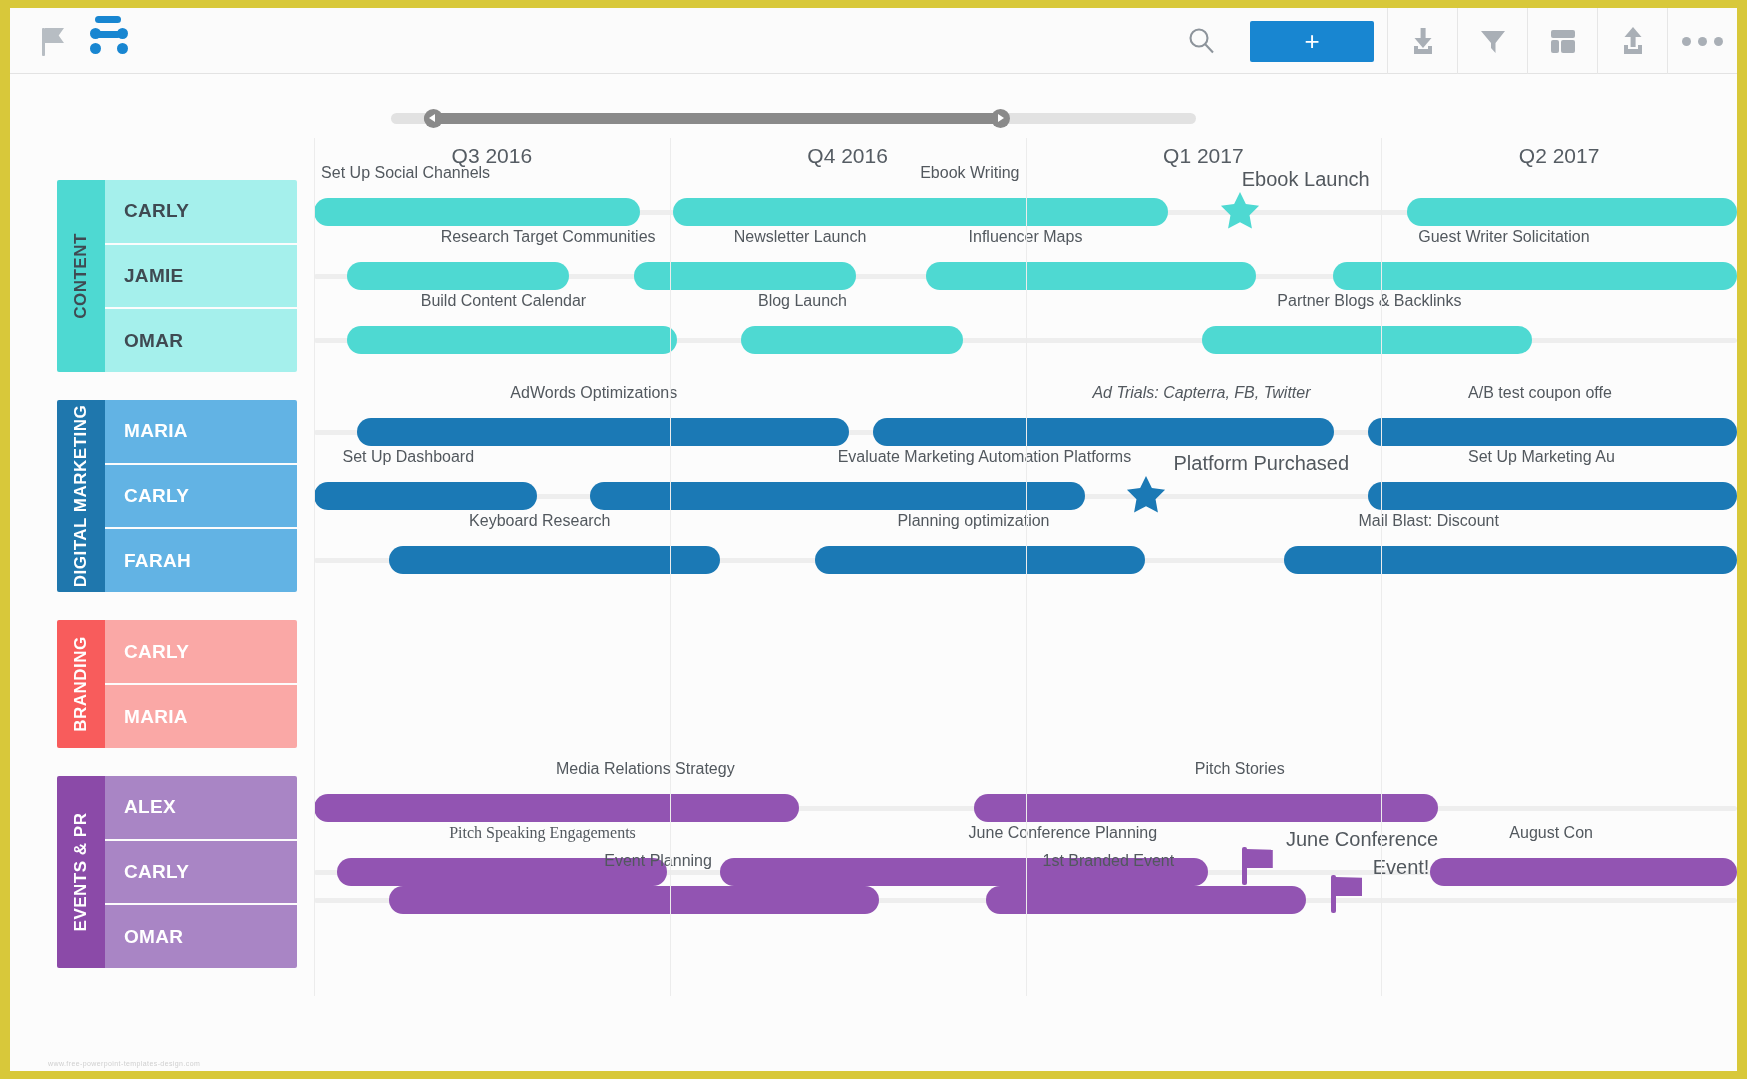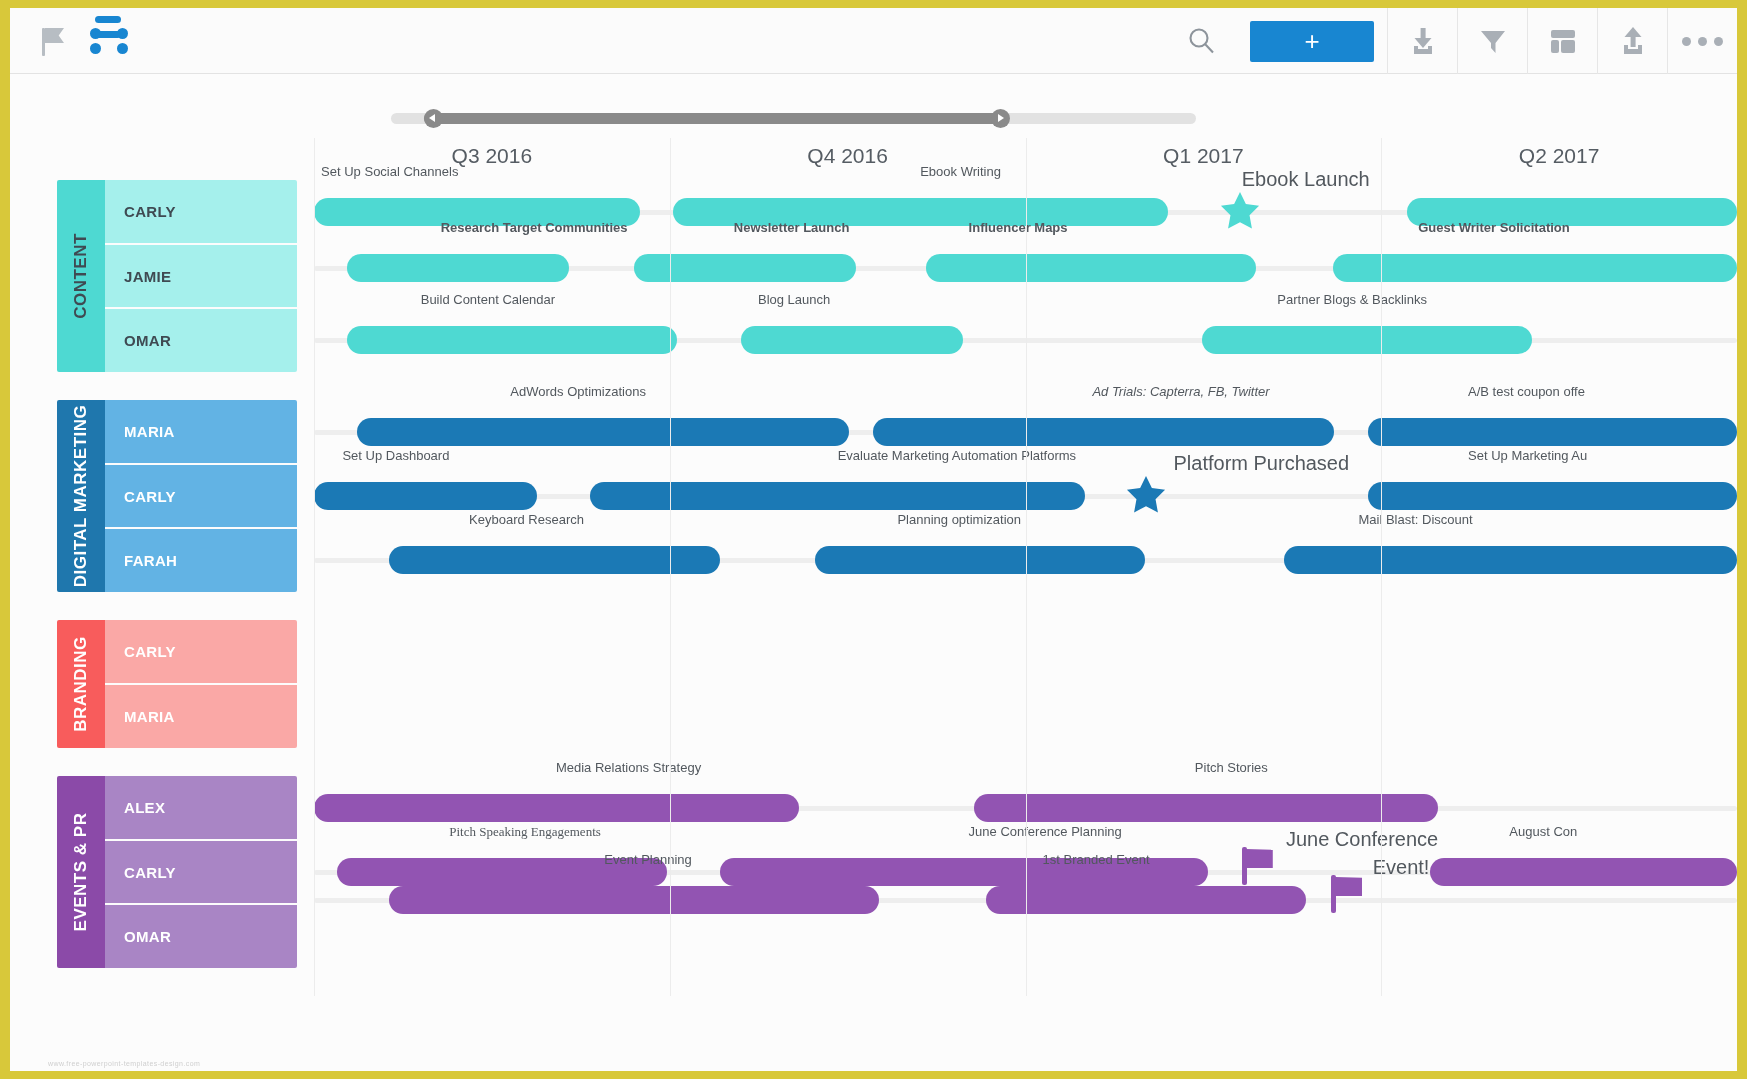--- a/index.html
+++ b/index.html
@@ -75,34 +75,34 @@
   .group .spine {
     width: 48px; display: flex; align-items: center; justify-content: center;
   }
   .group .spine span {
     transform: rotate(-90deg); white-space: nowrap; font-size: 17px; font-weight: bold;
     letter-spacing: 0.5px;
   }
   .group .people { flex: 1; display: flex; flex-direction: column; }
   .group .person {
     flex: 1; display: flex; align-items: center; padding-left: 19px;
-    font-size: 15px; font-weight: bold; letter-spacing: 0.3px;
+    font-size: 19px; font-weight: bold; letter-spacing: 0.3px;
     border-bottom: 2px solid #fcfcfc;
   }
   .group .person:last-child { border-bottom: none; }
 
   
   .lane { position: absolute; left: 304px; width: 1423px; }
   .lane .guide { position: absolute; left: 0; top: 50%; width: 1423px; height: 5px; margin-top: -2px; background: #eeeeee; border-radius: 3px; }
   .bar {
     position: absolute; top: 50%; height: 28px; margin-top: -14px; border-radius: 14px;
   }
   .bar-label {
     position: absolute; top: 50%; margin-top: -48px; height: 28px;
-    font-size: 13px; color: #52585e; white-space: nowrap;
+    font-size: 16px; color: #52585e; white-space: nowrap;
     font-family: "Liberation Sans", sans-serif;
   }
 
   .ms { position: absolute; top: 50%; }
   .ms-star { width: 44px; height: 44px; margin-top: -23px; }
   .ms-flag { width: 34px; height: 38px; margin-top: -25px; position: relative; }
   .ms-flag .pole { position: absolute; left: 0; top: 0; width: 5px; height: 38px; border-radius: 2px; }
   .ms-flag .cloth { position: absolute; left: 4px; top: 2px; width: 27px; height: 19px;
       clip-path: polygon(0 0, 100% 4%, 100% 100%, 0 100%); }
   .ms-label {
@@ -218,21 +218,21 @@
           <div class="bar" style="left: 0px; width: 325.867px; background: rgb(78, 217, 210);"></div>
           <div class="bar-label" style="left: 7.115px;">Set Up Social Channels</div>
           <div class="bar" style="left: 358.596px; width: 495.204px; background: rgb(78, 217, 210);"></div>
           <div class="bar-label" style="left: 606.198px;">Ebook Writing</div>
           <div class="bar" style="left: 1092.86px; width: 330.136px; background: rgb(78, 217, 210);"></div>
           <div class="ms" style="left: 903.605px;"><svg class="ms-star" viewBox="0 0 24 24">
               <path d="M12 1.6l3.2 6.6 7.2 1-5.2 5.1 1.3 7.2L12 18.1 5.5 21.5l1.3-7.2L1.6 9.2l7.2-1z" fill="#4ed9d2"></path>
             </svg></div>
           <div class="ms-label" style="left: 927.796px;">Ebook Launch</div>
         </div>
-        <div class="lane" style="top: 56px; height: 64px; font-weight: bold;">
+        <div class="lane" style="top: 64px; height: 64px;">
           <div class="guide"></div>
           <div class="bar" style="left: 32.729px; width: 221.988px; background: rgb(78, 217, 210);"></div>
           <div class="bar-label" style="left: 126.647px;">Research Target Communities</div>
           <div class="bar" style="left: 320.175px; width: 221.988px; background: rgb(78, 217, 210);"></div>
           <div class="bar-label" style="left: 419.785px;">Newsletter Launch</div>
           <div class="bar" style="left: 611.89px; width: 330.136px; background: rgb(78, 217, 210);"></div>
           <div class="bar-label" style="left: 654.58px;">Influencer Maps</div>
           <div class="bar" style="left: 1018.87px; width: 404.132px; background: rgb(78, 217, 210);"></div>
           <div class="bar-label" style="left: 1104.25px;">Guest Writer Solicitation</div>
         </div>

